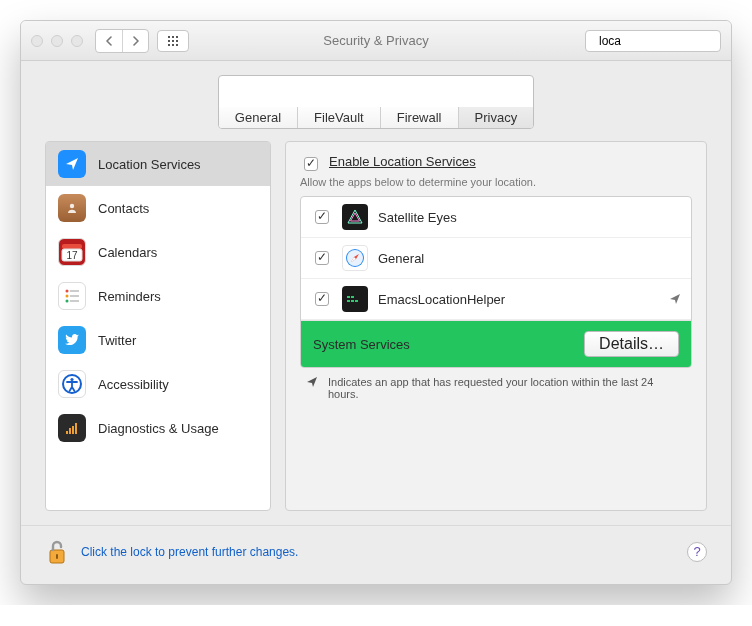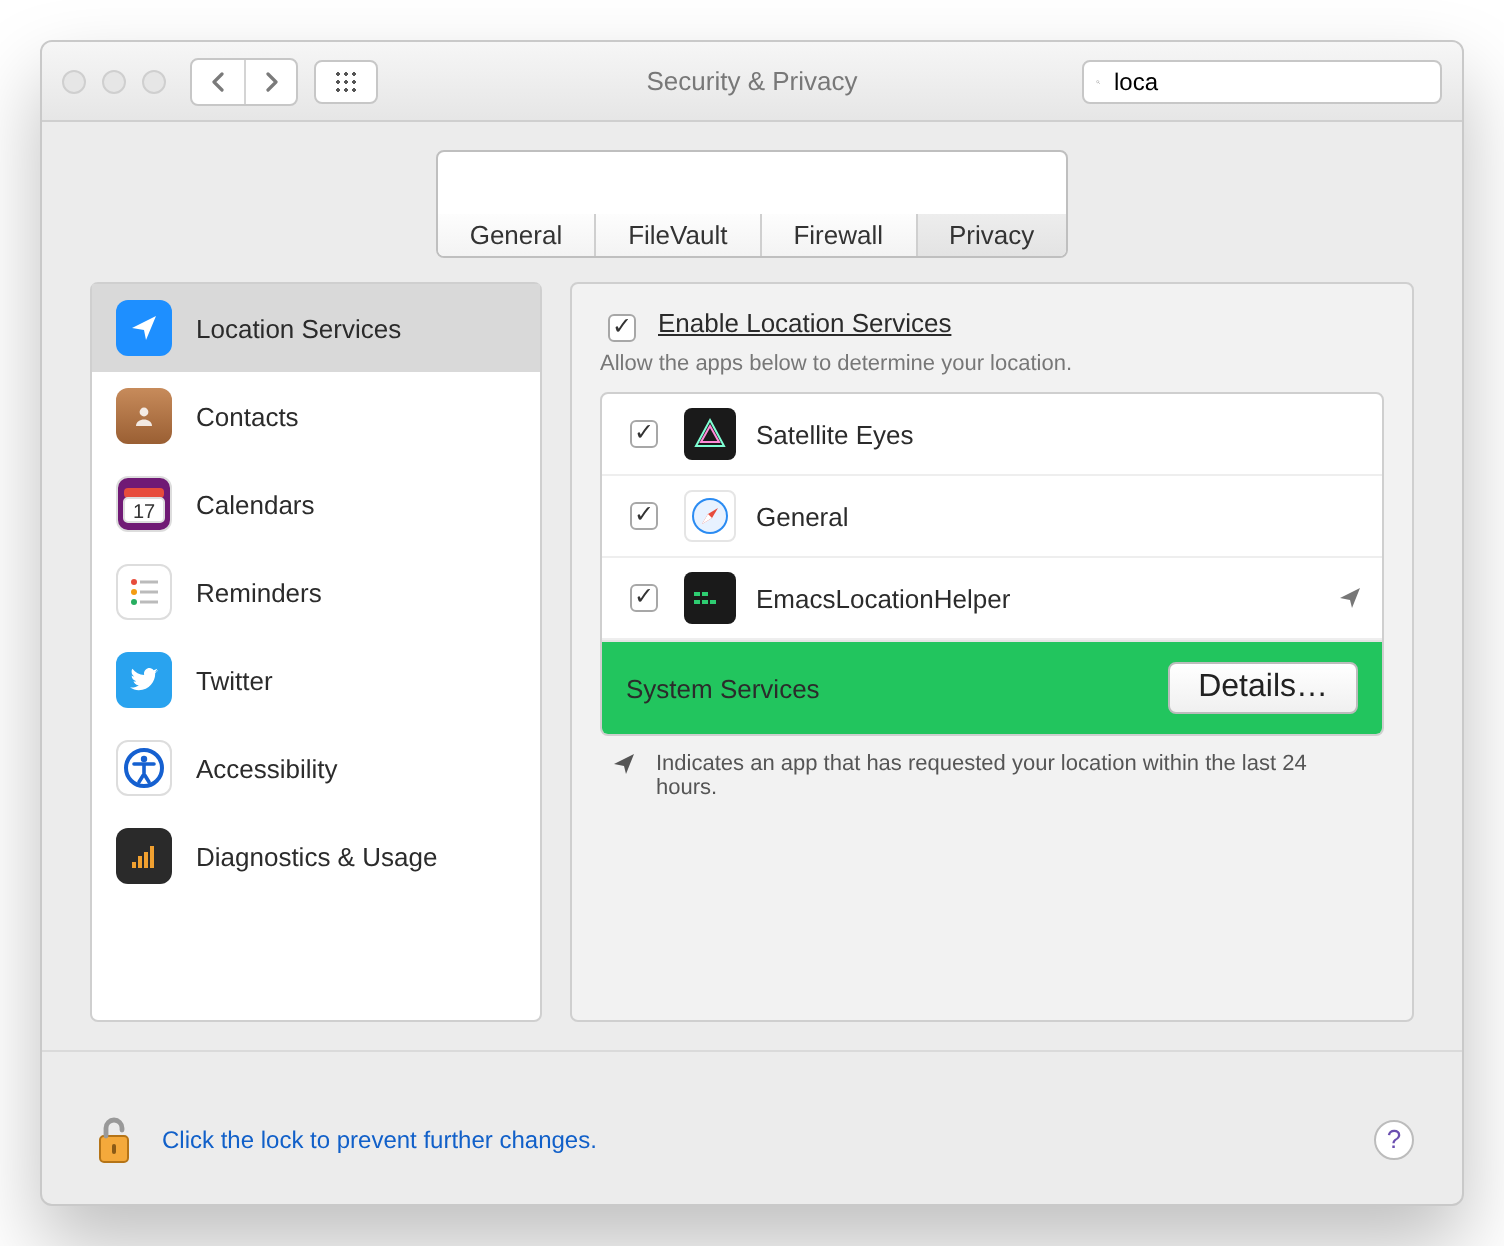--- a/index.html
+++ b/index.html
@@ -66,21 +66,21 @@
     background-position: 0 0, 4px 0, 8px 0, 0 4px, 4px 4px, 8px 4px, 0 8px, 4px 8px, 8px 8px;
     background-repeat: no-repeat;
   }
   .win-title {
     position:absolute; left:0; right:0; text-align:center;
     color:#787878; font-size:13px; pointer-events:none;
   }
   .search {
     margin-left:auto;
     display:flex; align-items:center;
-    width: 180px; height: 22px;
+    width: 136px; height: 22px;
     border:1px solid #c7c7c7; border-radius:4px;
     background:#fff; padding: 0 6px; gap:5px;
   }
   .search input {
     flex:1; border:none; outline:none; font-size:12px; background:transparent;
   }
   .mag { width:12px; height:12px; }
   
   .tabs-row { text-align:center; padding: 14px 0 6px; }
   .tabs {
@@ -141,21 +141,21 @@
     border:1px solid #bcbcbc; border-radius:4px;
     padding:3px 14px; font-size:16px; color:#222;
   }
   .note {
     display:flex; gap:10px; align-items:flex-start;
     font-size:11px; color:#555; padding:8px 6px 10px;
   }
   .about-row { text-align:right; padding-right:2px; }
   
   .footer {
-    border-top:1px solid #dadada; padding:30px 24px 18px;
+    border-top:1px solid #dadada; padding:12px 24px 18px;
     display:flex; align-items:center; gap:12px;
   }
   .lock-text { color:#1160c9; font-size:12px; }
   .help {
     width:20px; height:20px; border-radius:50%; border:1px solid #bcbcbc;
     background:#fff; color:#6b4fb0; text-align:center; line-height:18px; font-size:13px;
     margin-left:8px;
   }
   .spacer { flex:1; }
   svg { display:block; }
@@ -220,21 +220,21 @@
       <div class="side-item">
         <div class="side-ico" style="background:linear-gradient(#c78b5b,#9a5f33)">
           <svg width="14" height="14" viewBox="0 0 14 14">
               <circle cx="7" cy="5" r="2.2" fill="#fff" opacity="0.85"></circle>
               <path d="M3 12c0-2 2-3.2 4-3.2s4 1.2 4 3.2" fill="#fff" opacity="0.85"></path>
             </svg>
         </div>
         <span>Contacts</span>
       </div>
       <div class="side-item">
-        <div class="side-ico" style="background:#701a75;border:1px solid #ddd">
+        <div class="side-ico" style="background:#b91c1c;border:1px solid #ddd">
           <svg width="24" height="24" viewBox="0 0 24 24">
               <rect x="2" y="4" width="20" height="5" fill="#e74c3c" rx="2"></rect>
               <rect x="2" y="9" width="20" height="12" fill="#fff" stroke="#ddd" rx="2"></rect>
               <text x="12" y="19" text-anchor="middle" font-size="10" fill="#333" font-family="Helvetica">17</text>
             </svg>
         </div>
         <span>Calendars</span>
       </div>
       <div class="side-item">
         <div class="side-ico" style="background:#fff;border:1px solid #ddd">

